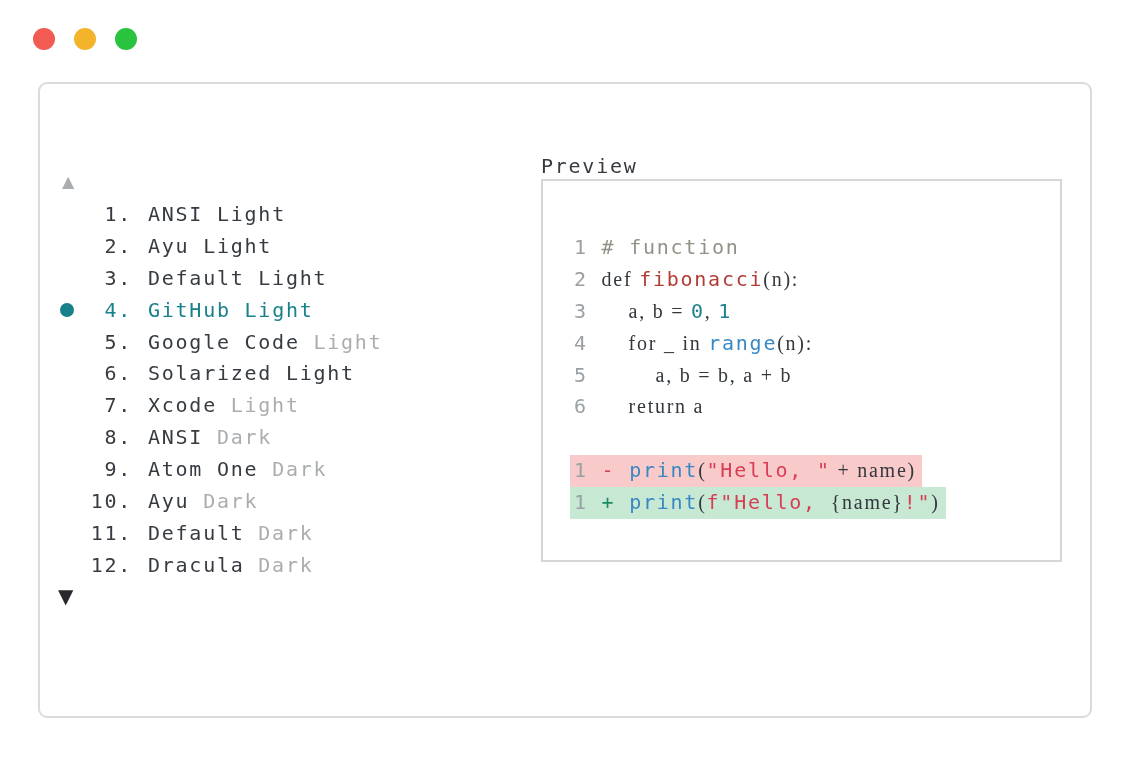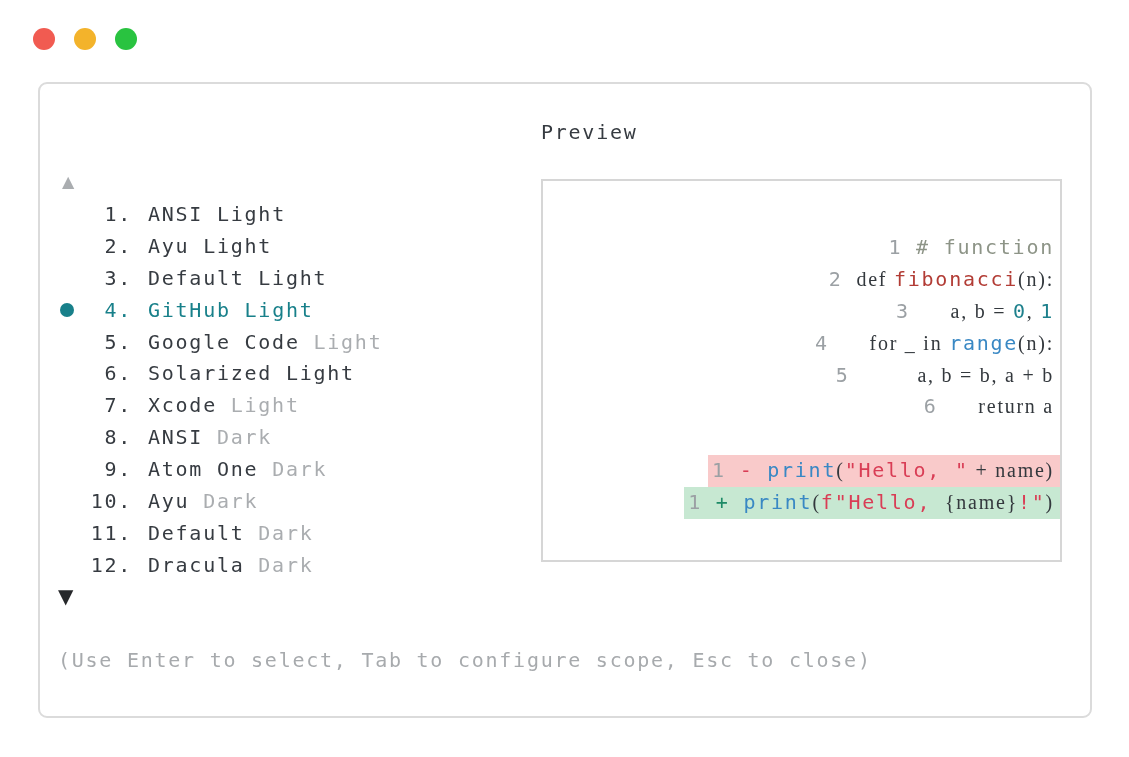--- a/index.html
+++ b/index.html
@@ -12,21 +12,21 @@
   .tl.red{ background:var(--traffic_red); }
   .tl.yellow{ background:var(--traffic_yellow); }
   .tl.green{ background:var(--traffic_green); }
 
   .panel{ position:absolute; left:38px; top:82px; width:1054px; height:636px;
     border:2px solid var(--panel_border); border-radius:9px; background:#fff; }
 
   .mono{ font-size:20px; letter-spacing:1.75px; white-space:pre; line-height:32px; }
 
   .prompt{ position:absolute; left:22px; top:50px; color:var(--list_dark); }
-  .preview-title{ position:absolute; left:501px; top:32px; color:var(--list_dark); }
+  .preview-title{ position:absolute; left:501px; top:66px; color:var(--list_dark); }
 
   .scroll-up{ position:absolute; left:22px; top:82px; height:32px; line-height:32px;
     font-size:16px; color:var(--muted_gray); font-family:"DejaVu Sans", sans-serif; }
   .scroll-down{ position:absolute; left:18px; top:496px; height:32px; line-height:32px;
     font-size:20px; color:#26282b; font-family:"DejaVu Sans", sans-serif; }
   .hint{ position:absolute; left:18px; top:560px; color:var(--hint_gray); }
 
   .list{ position:absolute; left:0; top:114px; width:500px; }
   .list-row{ position:relative; height:31.9px; display:flex; align-items:center; }
   .bullet-slot{ width:40px; flex:0 0 40px; display:flex; justify-content:flex-start; }
@@ -34,21 +34,21 @@
     background:var(--accent_teal); }
   .num{ width:52px; flex:0 0 52px; text-align:right; color:var(--list_dark); }
   .label{ margin-left:16px; color:var(--list_dark); }
   .list-row.selected .num, .list-row.selected .label,
   .list-row.selected .variant{ color:var(--accent_teal); }
   .variant.muted{ color:var(--muted_gray); }
 
   .preview-box{ position:absolute; left:501px; top:95px; width:521px; height:383px;
     border:2px solid var(--preview_border); background:#fff; }
   .code{ position:absolute; left:0; top:51px; width:100%; }
-  .code-line{ height:31.9px; line-height:31.9px; padding-left:31px;text-align:right; }
+  .code-line{ height:31.9px; line-height:31.9px; padding-left:31px; }
   .line-bg{ display:inline-block; padding:0 6px 0 4px; margin-left:-4px; }
   .line-bg.removed{ background:var(--diff_red_bg); }
   .line-bg.added{ background:var(--diff_green_bg); }
   .ln{ color:var(--line_number_gray); }
   .c-plain{ color:var(--code_dark);font-family:Liberation Serif, serif; }
   .c-comment{ color:var(--comment_sage); }
   .c-red{ color:var(--token_red);margin-top:12px; }
   .c-blue{ color:var(--token_blue); }
   .c-teal{ color:var(--token_teal); }
   .c-crimson{ color:var(--token_crimson); }
@@ -60,19 +60,18 @@
 <div class="traffic">
   <span class="tl red"></span>
   <span class="tl yellow"></span>
   <span class="tl green"></span>
 </div>
 
 <div class="panel">
   <div class="scroll-up">▲</div>
   <div class="list mono" id="theme-list"><div class="list-row"><span class="bullet-slot"></span><span class="num">1.</span><span class="label"><span>ANSI </span><span class="variant">Light</span></span></div><div class="list-row"><span class="bullet-slot"></span><span class="num">2.</span><span class="label"><span>Ayu </span><span class="variant">Light</span></span></div><div class="list-row"><span class="bullet-slot"></span><span class="num">3.</span><span class="label"><span>Default </span><span class="variant">Light</span></span></div><div class="list-row selected"><span class="bullet-slot"><span class="bullet"></span></span><span class="num">4.</span><span class="label"><span>GitHub </span><span class="variant">Light</span></span></div><div class="list-row"><span class="bullet-slot"></span><span class="num">5.</span><span class="label"><span>Google Code </span><span class="variant muted">Light</span></span></div><div class="list-row"><span class="bullet-slot"></span><span class="num">6.</span><span class="label"><span>Solarized </span><span class="variant">Light</span></span></div><div class="list-row"><span class="bullet-slot"></span><span class="num">7.</span><span class="label"><span>Xcode </span><span class="variant muted">Light</span></span></div><div class="list-row"><span class="bullet-slot"></span><span class="num">8.</span><span class="label"><span>ANSI </span><span class="variant muted">Dark</span></span></div><div class="list-row"><span class="bullet-slot"></span><span class="num">9.</span><span class="label"><span>Atom One </span><span class="variant muted">Dark</span></span></div><div class="list-row"><span class="bullet-slot"></span><span class="num">10.</span><span class="label"><span>Ayu </span><span class="variant muted">Dark</span></span></div><div class="list-row"><span class="bullet-slot"></span><span class="num">11.</span><span class="label"><span>Default </span><span class="variant muted">Dark</span></span></div><div class="list-row"><span class="bullet-slot"></span><span class="num">12.</span><span class="label"><span>Dracula </span><span class="variant muted">Dark</span></span></div></div>
   <div class="scroll-down">▼</div>
-  <div class="hint mono">(Use Enter to select, Tab to configure scope, Esc to close)</div>
 
   <div class="preview-title mono">Preview</div>
   <div class="preview-box">
     <div class="code mono" id="code-preview"><div class="code-line"><span class="line-bg"><span class="ln">1</span> <span class="c-comment"># function</span></span></div><div class="code-line"><span class="line-bg"><span class="ln">2</span> <span class="c-plain">def </span><span class="c-red">fibonacci</span><span class="c-plain">(n):</span></span></div><div class="code-line"><span class="line-bg"><span class="ln">3</span> <span class="c-plain">    a, b = </span><span class="c-teal">0</span><span class="c-plain">, </span><span class="c-teal">1</span></span></div><div class="code-line"><span class="line-bg"><span class="ln">4</span> <span class="c-plain">    for _ in </span><span class="c-blue">range</span><span class="c-plain">(n):</span></span></div><div class="code-line"><span class="line-bg"><span class="ln">5</span> <span class="c-plain">        a, b = b, a + b</span></span></div><div class="code-line"><span class="line-bg"><span class="ln">6</span> <span class="c-plain">    return a</span></span></div><div class="code-line"><span class="line-bg"></span></div><div class="code-line"><span class="line-bg removed"><span class="ln">1</span> <span class="c-crimson">- </span><span class="c-blue">print</span><span class="c-plain">(</span><span class="c-crimson">"Hello, "</span><span class="c-plain"> + name)</span></span></div><div class="code-line"><span class="line-bg added"><span class="ln">1</span> <span class="c-green">+ </span><span class="c-blue">print</span><span class="c-plain">(</span><span class="c-crimson">f"Hello, </span><span class="c-plain">{name}</span><span class="c-crimson">!"</span><span class="c-plain">)</span></span></div></div>
   </div>
 </div>
 
 </body></html>

